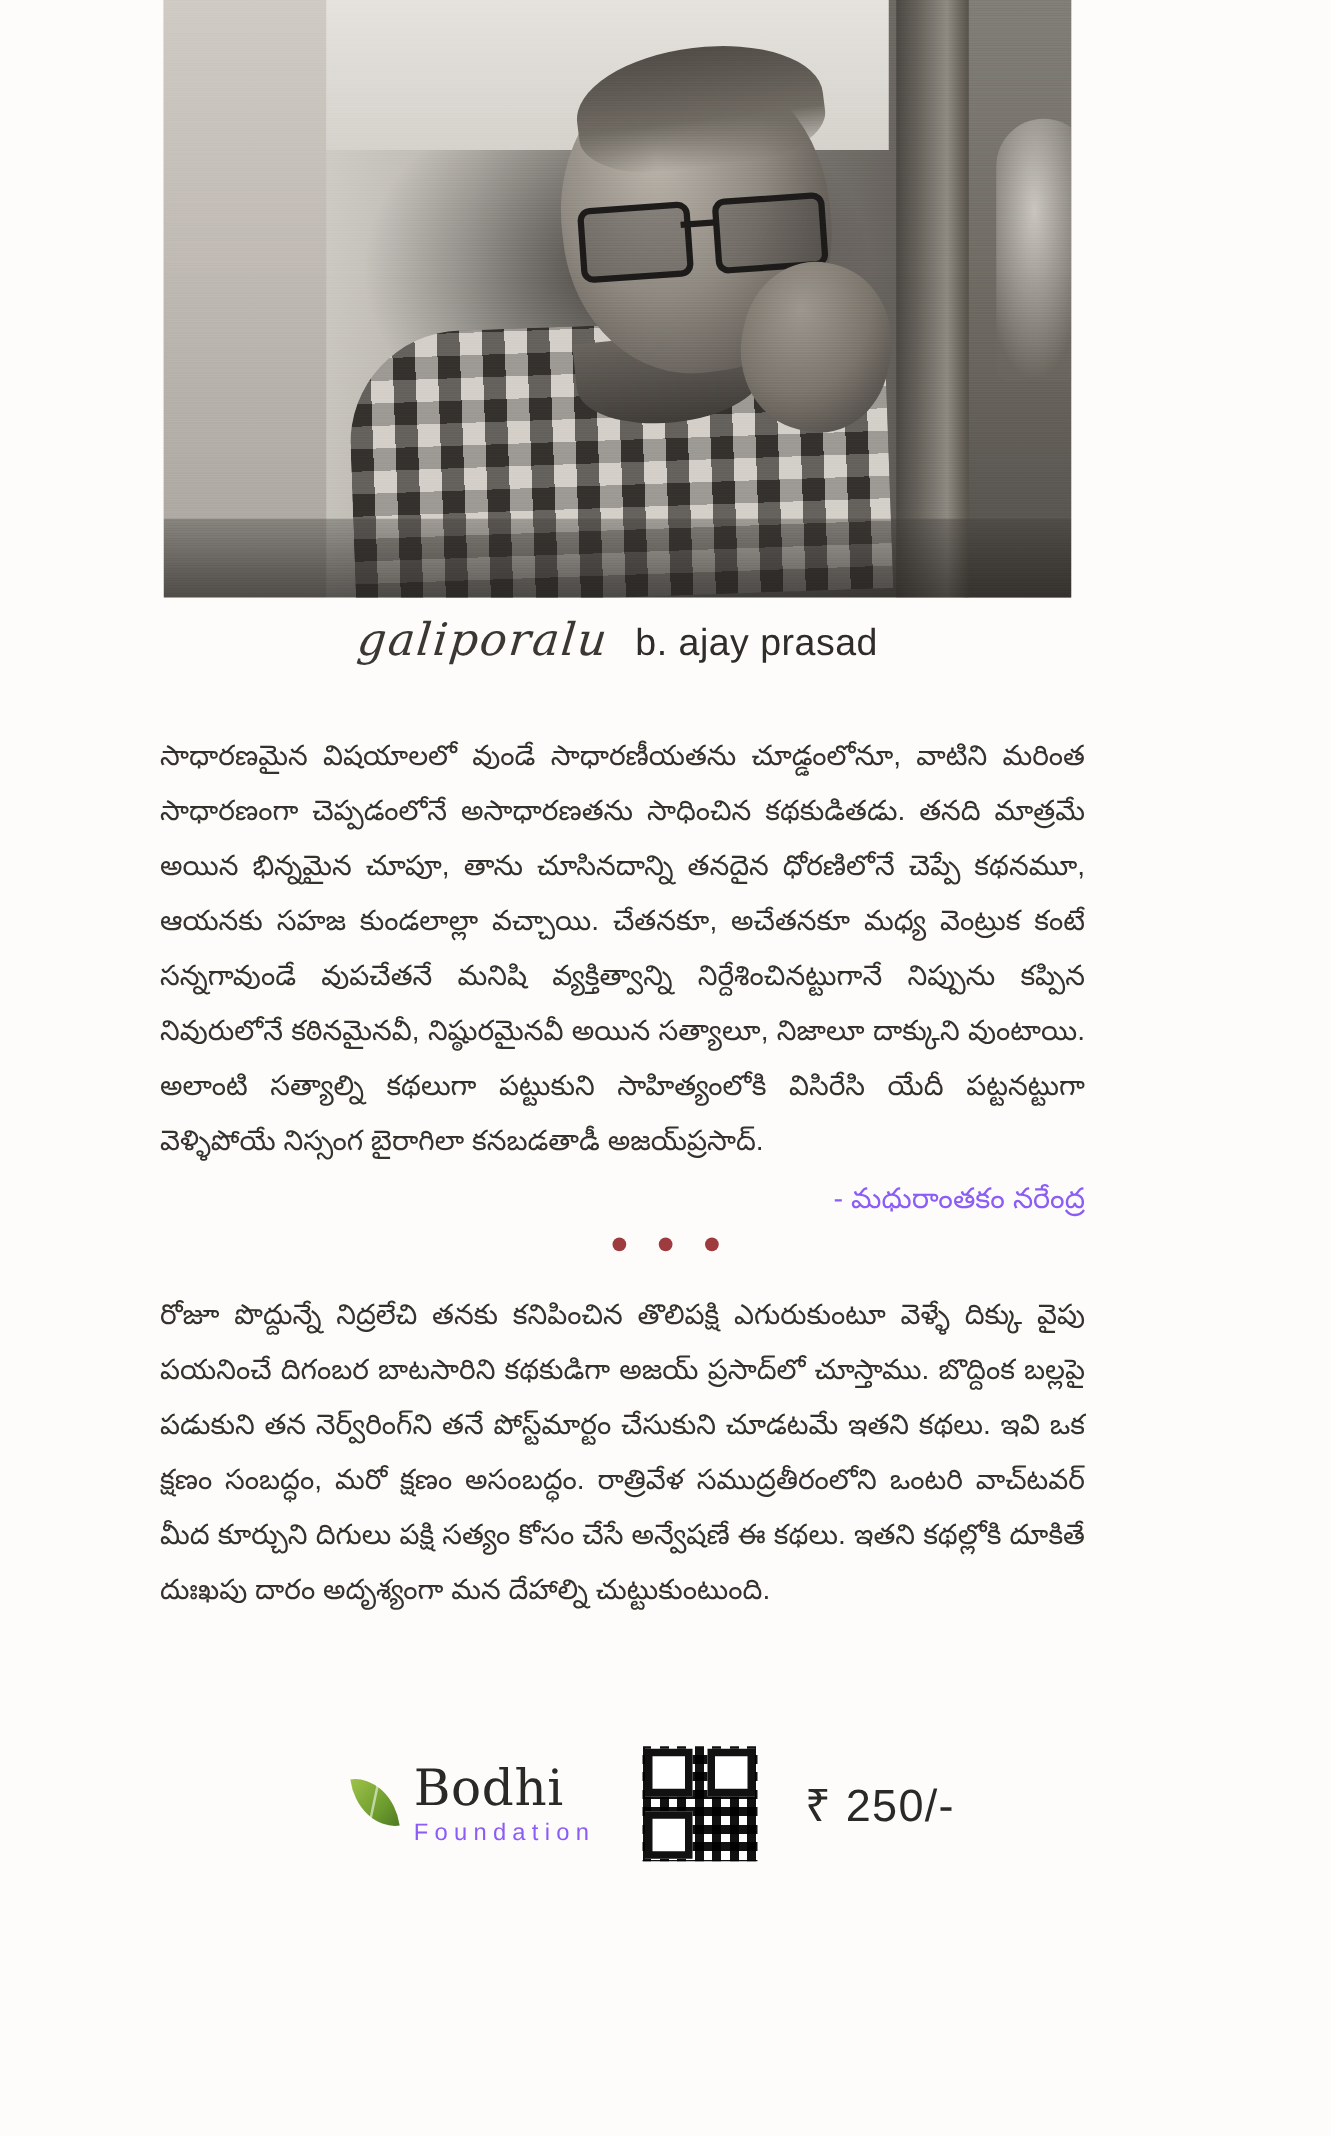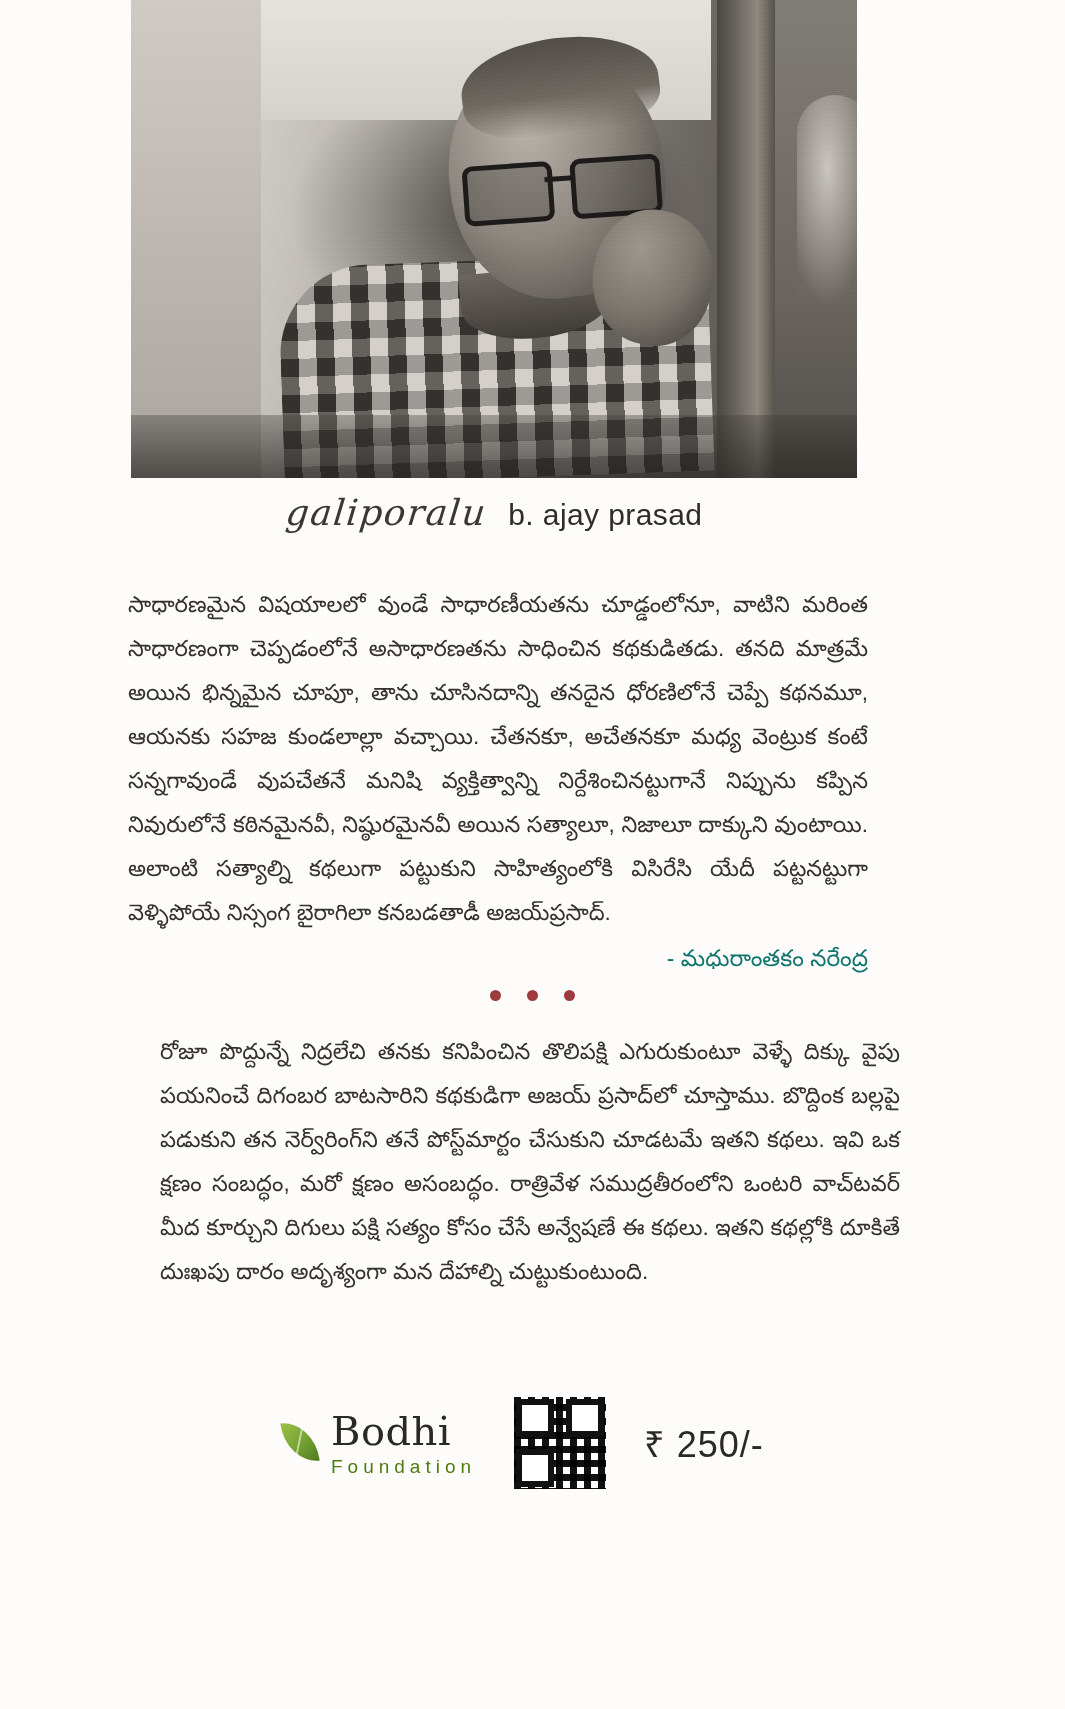--- a/index.html
+++ b/index.html
@@ -154,29 +154,29 @@
     left: 128px;
     width: 740px;
     font-family: "Liberation Sans", sans-serif;
     font-size: 22.5px;
     line-height: 44px;
     color: #35322e;
     text-align: justify;
     text-justify: inter-word;
   }
   .blurb.one { top: 583px; }
-  .blurb.two { top: 1030px; margin-left: 32px; }
+  .blurb.two { top: 1030px; }
   .attribution {
     position: absolute;
     left: 128px;
     width: 740px;
     text-align: right;
     font-family: "Liberation Sans", sans-serif;
     font-size: 23px;
-    color: #0f766e;
+    color: #8b5cf6;
   }
   .attribution.one { top: 945px; }
   .attribution.two { top: 1306px; }
 
   
   .divider {
     position: absolute;
     left: 0; right: 0;
     top: 990px;
     display: flex;
@@ -230,21 +230,21 @@
   .logo-name {
     font-family: "DejaVu Serif", serif;
     font-size: 40px;
     color: #2b2926;
     letter-spacing: 0.5px;
   }
   .logo-sub {
     font-family: "Liberation Sans", sans-serif;
     font-size: 19px;
     letter-spacing: 5px;
-    color: #4d7c0f;
+    color: #8b5cf6;
     margin-top: 6px;
   }
   .qr {
     width: 92px; height: 92px;
     background-color: #ffffff;
     position: relative;
     image-rendering: pixelated;
     background-image:
       repeating-linear-gradient(90deg, #111 0 7px, transparent 7px 14px),
       repeating-linear-gradient(0deg, #111 0 7px, transparent 7px 14px);

